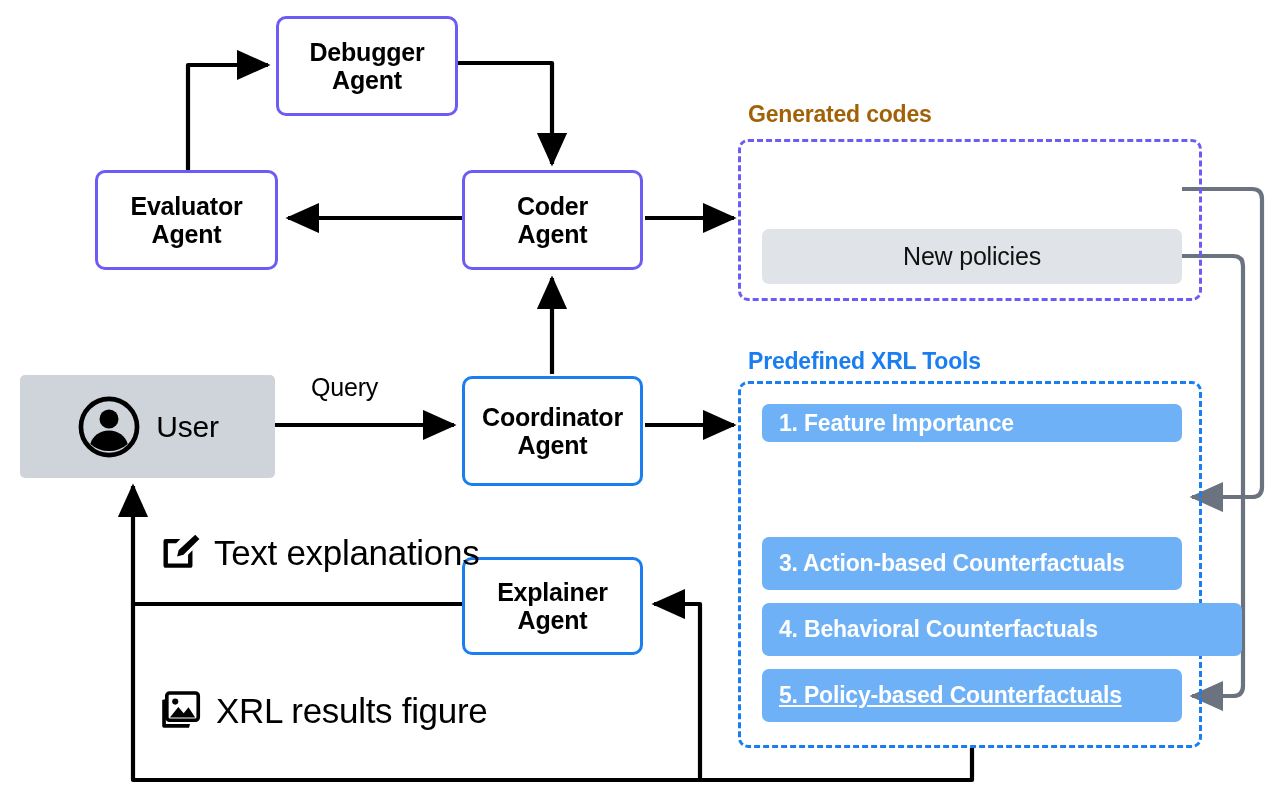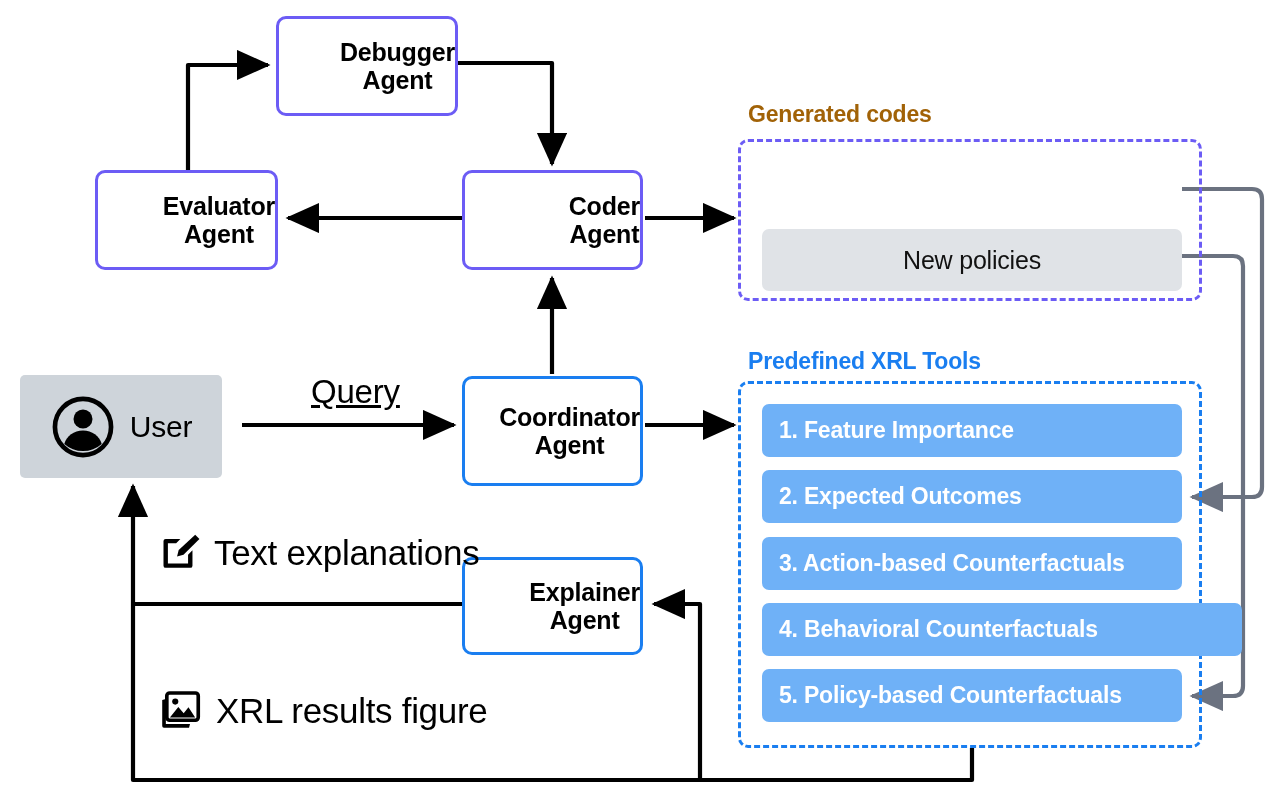--- a/index.html
+++ b/index.html
@@ -24,21 +24,21 @@
     top: 0;
     width: 1284px;
     height: 800px;
     pointer-events: none;
   }
   .node {
     position: absolute;
     box-sizing: border-box;
     display: flex;
     align-items: center;
-    justify-content: flex-end;
+    justify-content: center;
     text-align: center;
   }
   
   .agent {
     border-radius: 10px;
     background: #ffffff;
     font-weight: bold;
     font-size: 25px;
     line-height: 1.12;
     color: #000000;
@@ -105,25 +105,24 @@
     padding-left: 17px;
     font-weight: bold;
     font-size: 23px;
     color: #ffffff;
     letter-spacing: -0.2px;
   }
 
   
   .free-label {
     position: absolute;
-    font-size: 33px;
+    font-size: 25px;
     color: #000;
     white-space: nowrap;
     letter-spacing: -0.2px;
-    text-decoration: underline;
   }
   .legend-row {
     position: absolute;
     display: flex;
     align-items: center;
     gap: 12px;
     white-space: nowrap;
   }
   .legend-row .legend-text {
     font-size: 35px;
@@ -206,53 +205,50 @@
     </div>
   </div>
 
   <div class="node agent blue" style="left:462px; top:557px; width:181px; height:98px;">
     <div>
       <span>Explainer</span><br>
       <span>Agent</span>
     </div>
   </div>
 
-  <div class="node user-box" style="left:20px; top:375px; width:202px; height:103px;">
+  <div class="node user-box" style="left:20px; top:375px; width:255px; height:103px;">
     <svg class="legend-icon" width="66" height="66" viewBox="0 0 24 24" xmlns="http://www.w3.org/2000/svg">
       <circle cx="12" cy="12" r="10.2" fill="none" stroke="#000" stroke-width="1.7"></circle>
       <circle cx="12" cy="9.1" r="3.45" fill="#000"></circle>
       <path d="M12 13.3c-3.3 0-6.0 2.0-6.8 4.85a10.2 10.2 0 0 0 13.6 0C18.0 15.3 15.3 13.3 12 13.3z" fill="#000"></path>
     </svg>
     <span class="user-label">User</span>
   </div>
 
   <div class="free-label" style="left:311px; top:373px;">Query</div>
 
   <div class="group-title purple" style="left:748px; top:101px;">Generated codes</div>
   <div class="panel purple" style="left:738px; top:139px; width:464px; height:162px;"></div>
-  <div class="code-item" style="left:762px; top:229px; width:420px; height:62px;">
+  <div class="code-item" style="left:762px; top:229px; width:420px; height:55px;">
     <span>New policies</span>
   </div>
 
   <div class="group-title blue" style="left:748px; top:348px;">Predefined XRL Tools</div>
   <div class="panel blue" style="left:738px; top:381px; width:464px; height:367px;"></div>
 
-  <div class="tool-item" style="left:762px; top:404px; width:420px; height:53px;">
+  <div class="tool-item" style="left:762px; top:404px; width:420px; height:38px;">
     <span>1. Feature Importance</span>
-  </div>
-  <div class="tool-item" style="left:762px; top:470px; width:420px; height:53px;">
-    <span>2. Expected Outcomes</span>
   </div>
   <div class="tool-item" style="left:762px; top:537px; width:420px; height:53px;">
     <span>3. Action-based Counterfactuals</span>
   </div>
   <div class="tool-item" style="left:762px; top:603px; width:480px; height:53px;">
     <span>4. Behavioral Counterfactuals</span>
   </div>
-  <div class="tool-item" style="left:762px; top:669px; width:420px; height:53px;">
+  <div class="tool-item" style="left:762px; top:669px; width:420px; height:53px;text-decoration:underline;">
     <span>5. Policy-based Counterfactuals</span>
   </div>
 
   <div class="legend-row" style="left:158px; top:531px;">
     <svg class="legend-icon" width="44" height="44" viewBox="0 0 24 24" xmlns="http://www.w3.org/2000/svg">
       <path d="M20.3 2.0 L22.6 4.3 L13.9 13.0 L10.4 13.9 L11.3 10.4 Z" fill="#000"></path>
       <path d="M4.2 4.3 h8.0 l-2.3 2.4 H5.4 v11.0 h11.0 v-4.8 l2.4 -2.4 v8.4 a1.2 1.2 0 0 1 -1.2 1.2 H4.2 a1.2 1.2 0 0 1 -1.2 -1.2 V5.5 a1.2 1.2 0 0 1 1.2 -1.2 z" fill="#000"></path>
     </svg>
     <span class="legend-text">Text explanations</span>
   </div>

